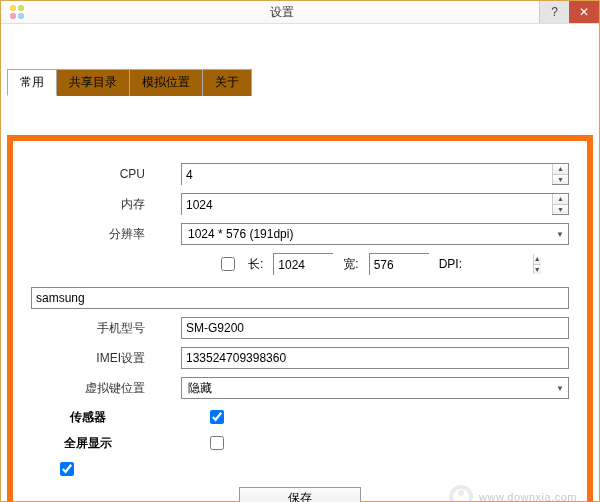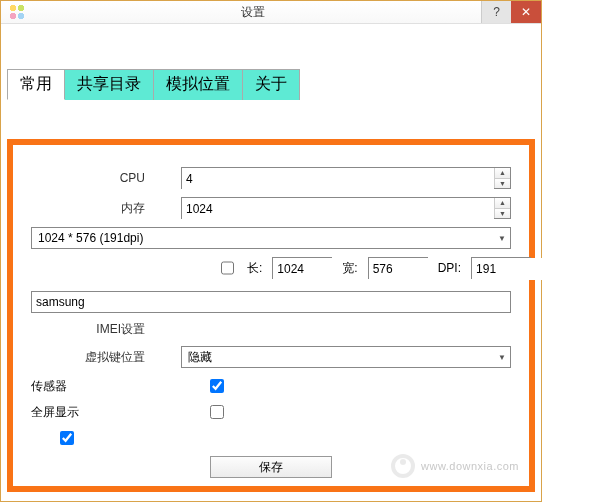--- a/index.html
+++ b/index.html
@@ -3,21 +3,21 @@
 <meta charset="utf-8">
 <style>
 * { box-sizing: border-box; }
 body {
   margin: 0;
   font-family: "Microsoft YaHei", "SimSun", sans-serif;
   font-size: 12px;
   background: #fff;
 }
 .window {
-  width: 542px;
+  width: 600px;
   height: 502px;
   border: 1px solid #d9a34a;
   background: #fff;
   display: flex;
   flex-direction: column;
   gap: 40px;
 }
 .titlebar {
   height: 30px;
   background: linear-gradient(to bottom, #ffffff, #f8f8f8);
@@ -74,33 +74,33 @@
   display: flex;
   gap: 0;
   padding: 4px 6px 0 6px;
   background: #fff;
 }
 .tab {
   padding: 4px 12px;
   border: 1px solid #aaa;
   border-bottom: none;
   background: #fff;
-  font-size: 16px;
+  font-size: 12px;
   cursor: pointer;
   position: relative;
   top: 1px;
 }
 .tab + .tab { margin-left: -1px; }
 .tab.active {
   background: #fff;
   z-index: 2;
   border-bottom: 1px solid #fff;
 }
 .tab:not(.active) {
-  background: #5eead4;
+  background: #a16207;
   text-align: center;
 }
 .panel-wrap {
   margin: 0 6px 12px 6px;
   border: 6px solid #f97316;
   flex: 1;
   padding: 22px 18px 8px 18px;
   position: relative;
 }
 .form-row {
@@ -194,22 +194,23 @@
   align-items: center;
   justify-content: center;
 }
 .checkbox-row {
   display: flex;
   align-items: center;
   margin-bottom: 6px;
 }
 .checkbox-row .label {
   width: 150px;
-  text-align: left;
+  text-align: center;
   padding-right: 36px;
+  font-weight: bold;
 }
 .checkbox-row .cb-wrap {
   width: 70px;
   display: flex;
   justify-content: center;
 }
 .save-row {
   display: flex;
   justify-content: center;
   margin-top: 8px;
@@ -275,20 +276,21 @@
           <input type="text" value="1024" style="">
           <div class="arrows">
               <div>▲</div>
               <div>▼</div>
             </div>
         </div>
       </div>
     </div>
 
     <div class="form-row">
+      <div class="label">分辨率</div>
       <div class="field">
         <div class="combobox">
           <span>1024 * 576 (191dpi)</span>
           <span class="caret">▼</span>
         </div>
       </div>
     </div>
 
     <div class="custom-row">
       <input type="checkbox" style="">
@@ -302,36 +304,39 @@
       </div>
       <span class="mini-label">宽:</span>
       <div class="spinbox small">
         <input type="text" value="576" style="">
         <div class="arrows">
             <div>▲</div>
             <div>▼</div>
           </div>
       </div>
       <span class="mini-label">DPI:</span>
-      <div class="spinbox small">
-        <input type="text" value="191" style="">
-
-      </div>
     </div>
 
     <div class="form-row">
       <div class="field">
         <input class="text-input" type="text" value="samsung" style="">
       </div>
     </div>
 
+    <div class="form-row">
+      <div class="label">手机型号</div>
+      <div class="field">
+        <input class="text-input" type="text" value="SM-G9200" style="">
+      </div>
+    </div>
 
     <div class="form-row">
       <div class="label">IMEI设置</div>
       <div class="field">
+        <input class="text-input" type="text" value="133524709398360" style="">
       </div>
     </div>
 
     <div class="form-row">
       <div class="label">虚拟键位置</div>
       <div class="field">
         <div class="combobox">
           <span>隐藏</span>
           <span class="caret">▼</span>
         </div>

